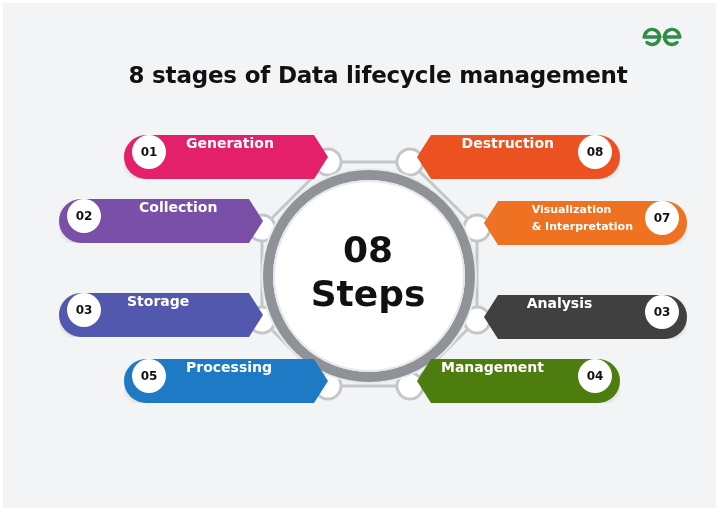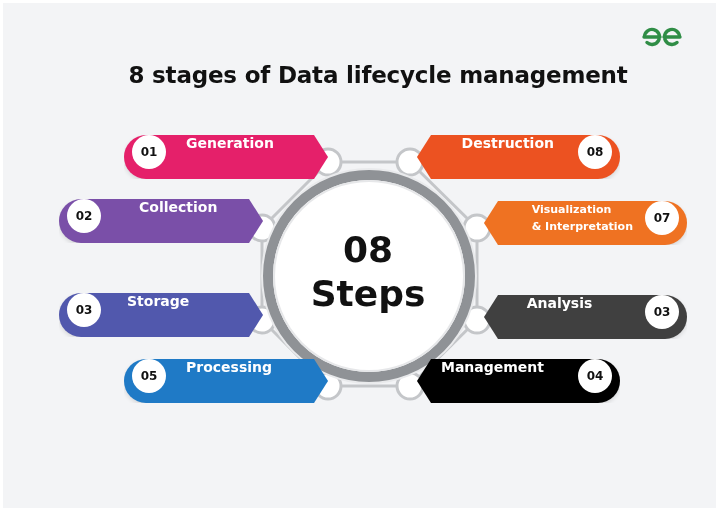--- a/index.html
+++ b/index.html
@@ -126,16 +126,16 @@
     <div>&amp; Interpretation</div>
   </div>
   <div class="num">07</div>
 </div>
 
 <div class="pill right" style="left:484px; top:295px; width:195px; background:#404040;">
   <div class="label center">Analysis</div>
   <div class="num">03</div>
 </div>
 
-<div class="pill right" style="left:417px; top:359px; width:195px; background:#000000;">
+<div class="pill right" style="left:417px; top:359px; width:195px; background:#4d7c0f;">
   <div class="label center">Management</div>
   <div class="num">04</div>
 </div>
 
 </body></html>

